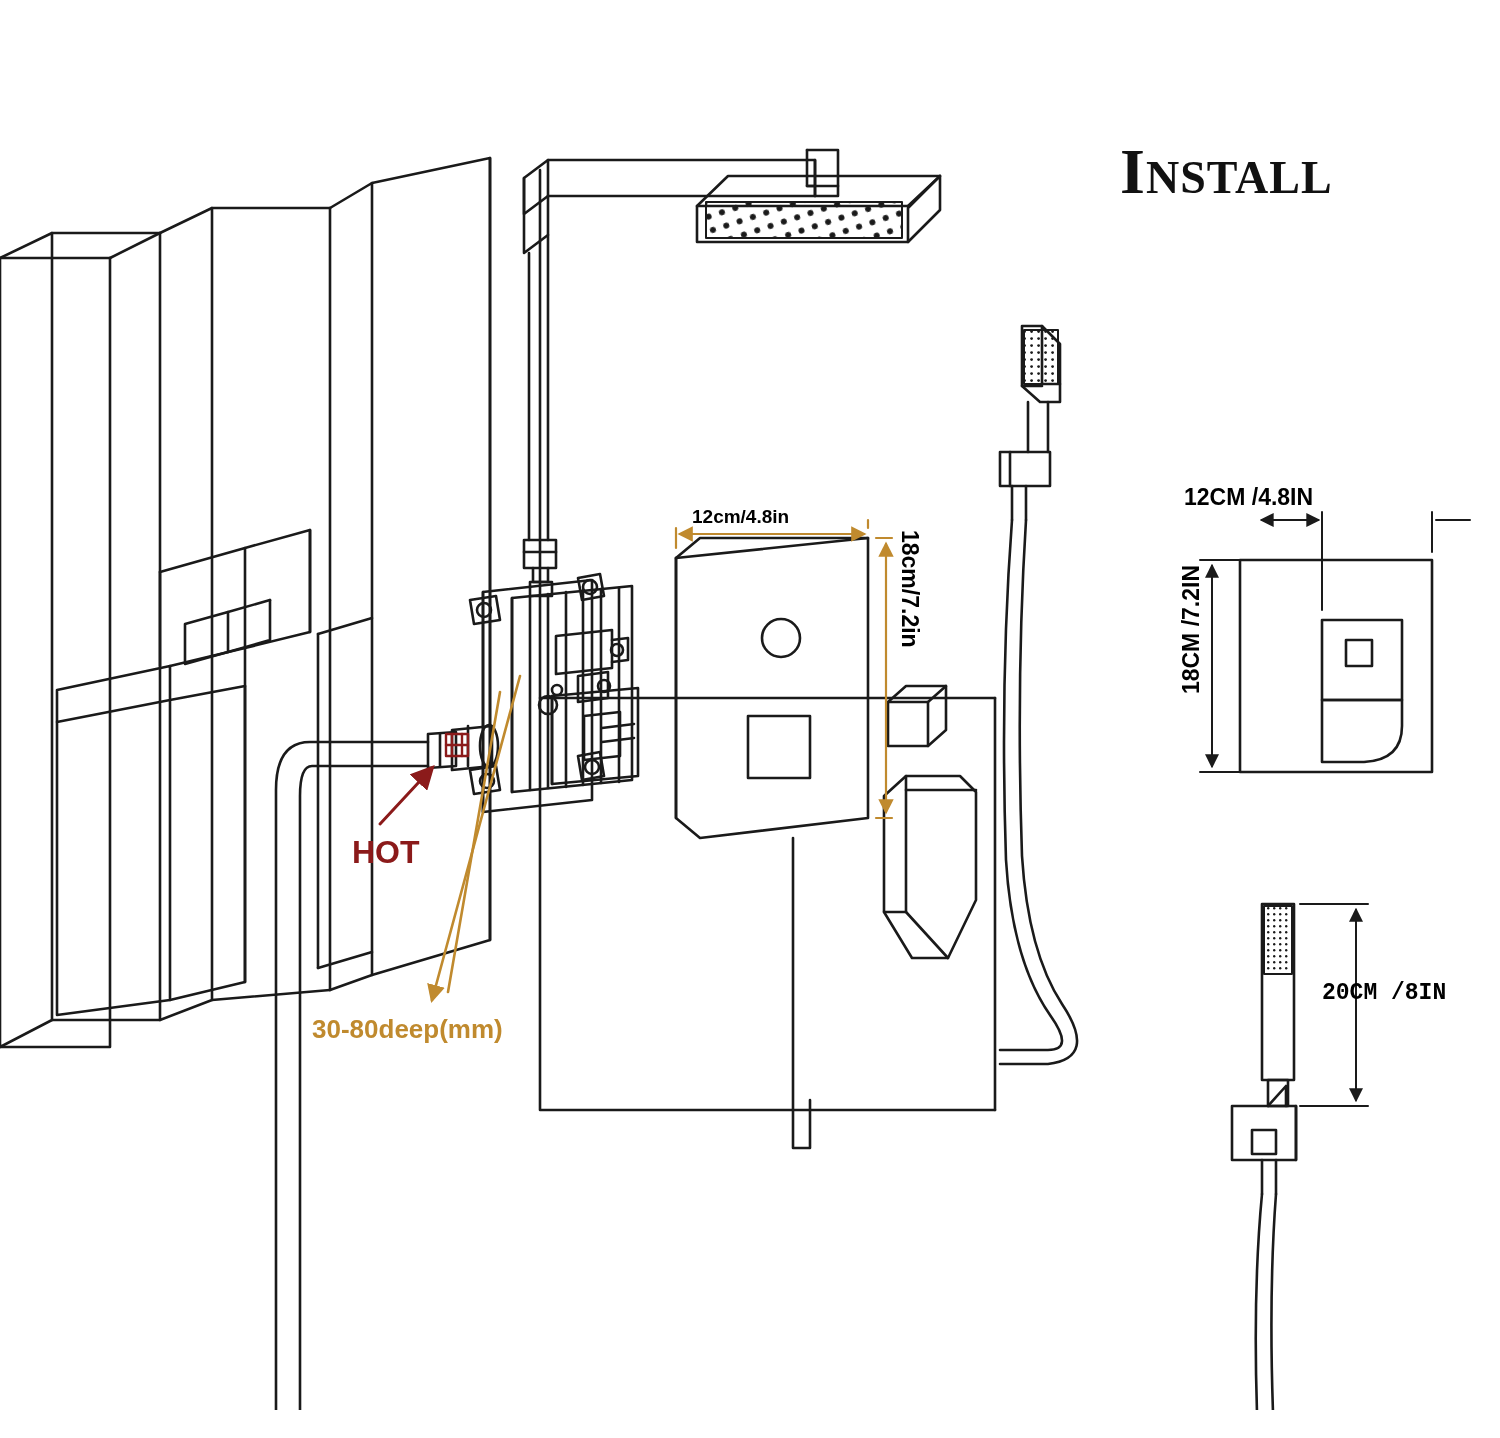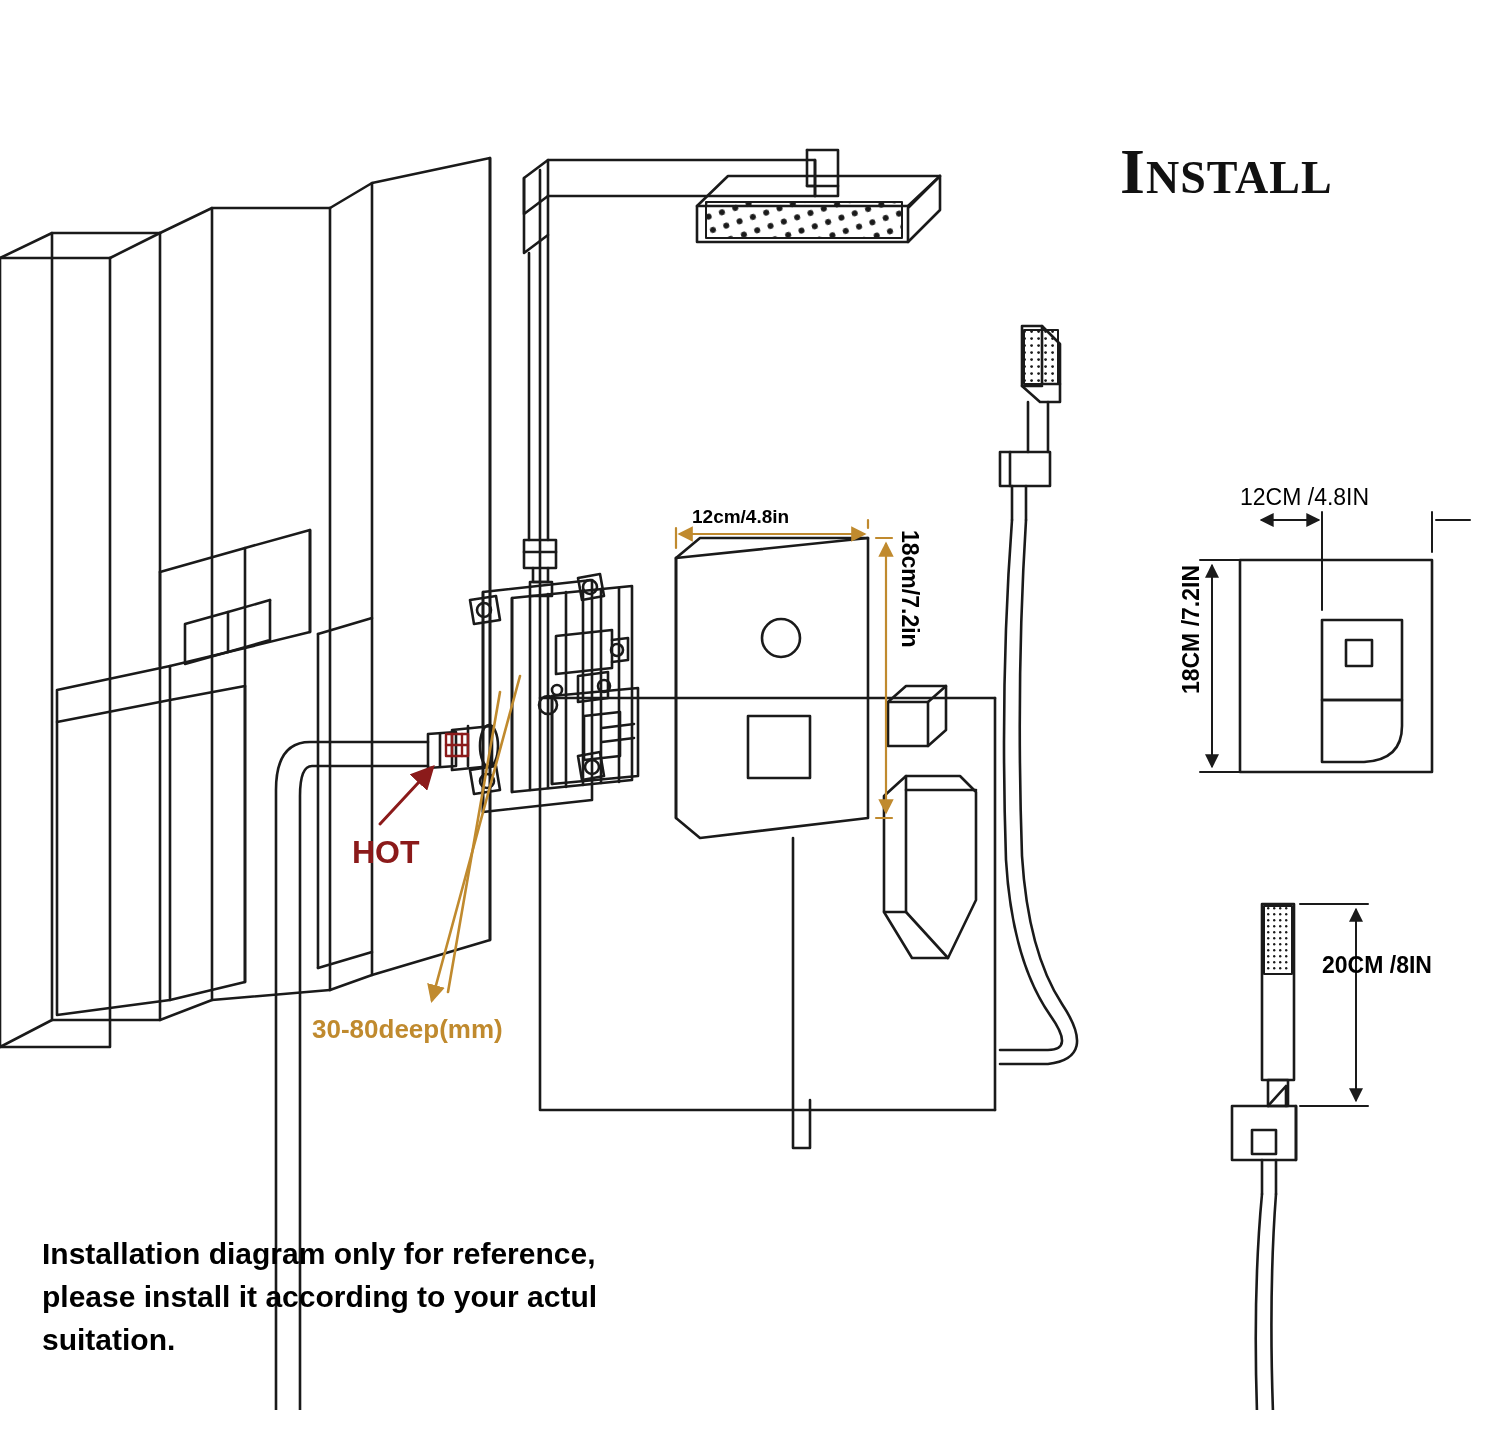--- a/index.html
+++ b/index.html
@@ -65,39 +65,40 @@
   }
   #label-height-panel {
     left: 896px;
     top: 530px;
     font-size: 23px;
     font-weight: bold;
     writing-mode: vertical-rl;
     text-orientation: mixed;
   }
   #label-width-valve {
-    left: 1240px;
+    left: 1184px;
     top: 484px;
     font-size: 23px;
-    font-weight: normal;
+    font-weight: bold;
   }
   #label-height-valve {
     left: 1178px;
     top: 565px;
     font-size: 23px;
     font-weight: bold;
     writing-mode: vertical-rl;
     text-orientation: mixed;
     transform: rotate(180deg);
   }
   #label-wand {
     left: 1322px;
-    top: 952px;
+    top: 980px;
     font-size: 23px;
     font-weight: bold;
+    font-family: Liberation Mono, monospace;
   }
   #footer-note {
     left: 42px;
     top: 1232px;
     width: 820px;
     font-size: 30px;
     font-weight: bold;
     line-height: 43px;
     color: #000000;
     white-space: pre-line;
@@ -355,17 +356,14 @@
   <div class="txt" id="install-title"><span class="cap">I</span><span class="small">NSTALL</span></div>
 
   <div class="txt" id="label-hot">HOT</div>
   <div class="txt" id="label-deep">30-80deep(mm)</div>
   <div class="txt" id="label-width-panel">12cm/4.8in</div>
   <div class="txt" id="label-height-panel">18cm/7.2in</div>
   <div class="txt" id="label-width-valve">12CM /4.8IN</div>
   <div class="txt" id="label-height-valve">18CM /7.2IN</div>
   <div class="txt" id="label-wand">20CM /8IN</div>
 
-  <div class="txt" id="footer-note">Installation diagram only for reference,
-please install it according to your actul
-suitation.</div>
 
 </div>
 
 </body></html>

